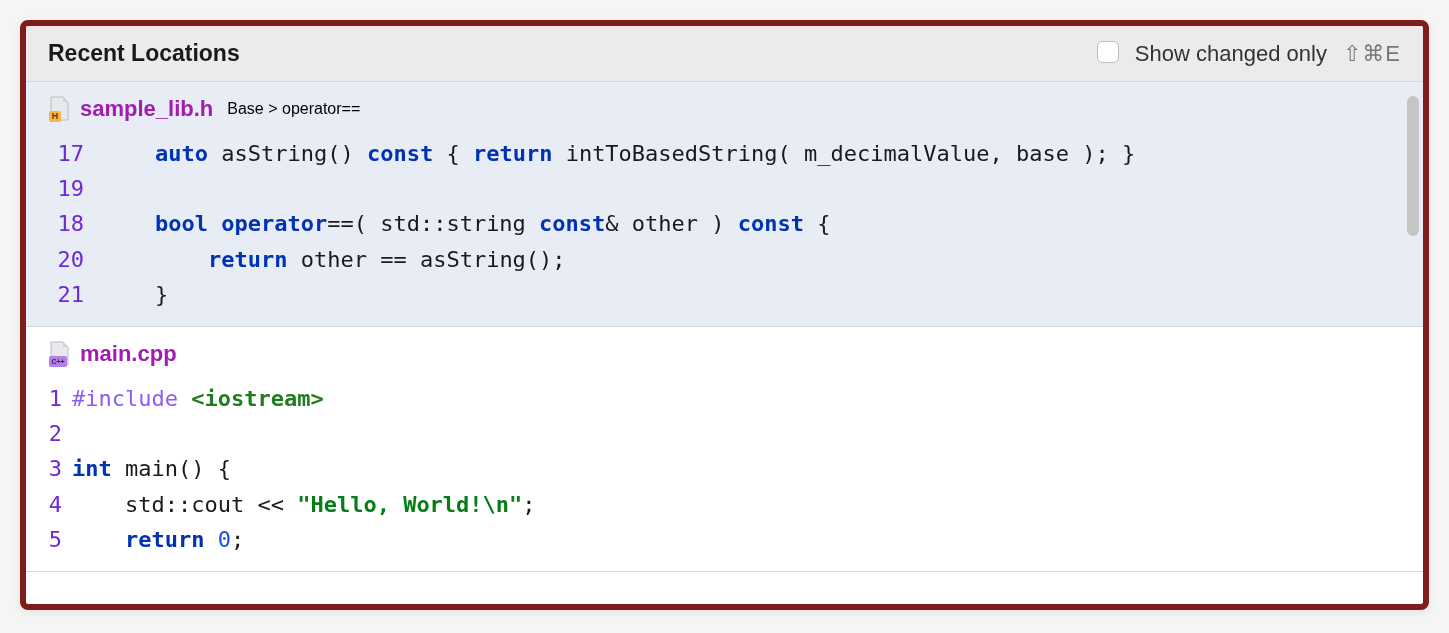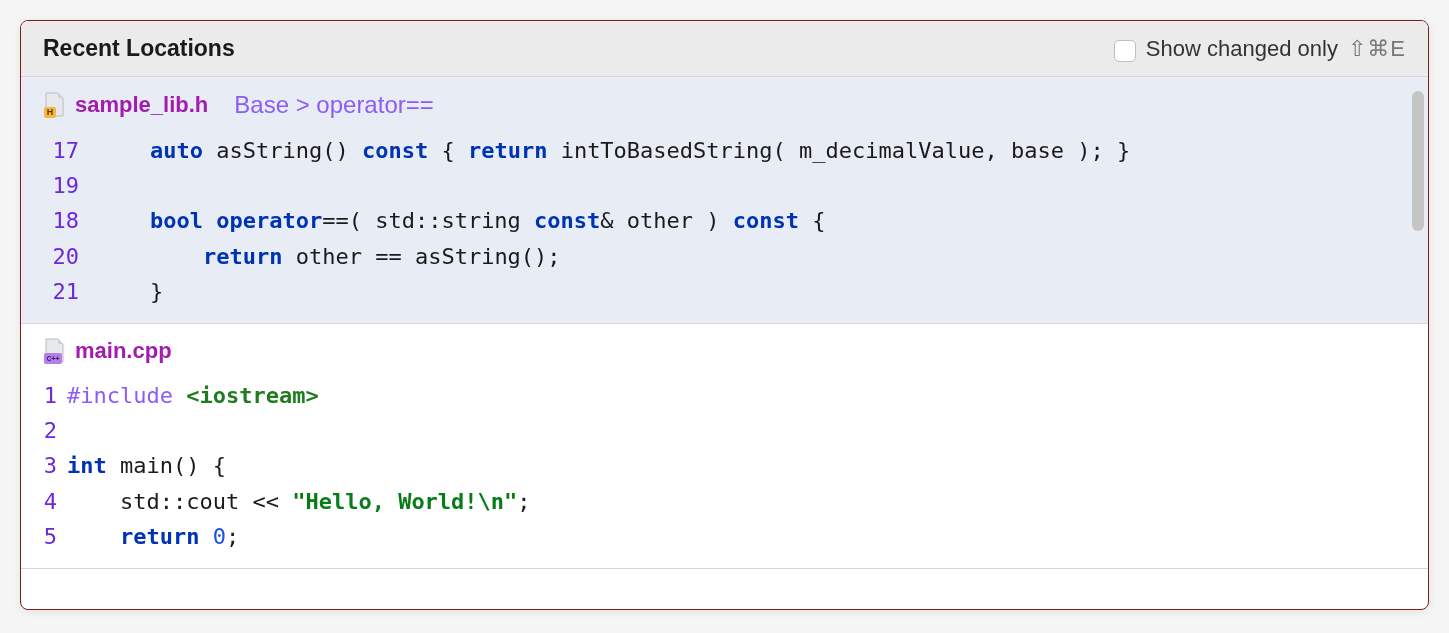--- a/index.html
+++ b/index.html
@@ -5,21 +5,21 @@
     * { box-sizing: border-box; margin: 0; padding: 0; }
     body {
       background: #f5f5f5;
       font-family: -apple-system, BlinkMacSystemFont, "Segoe UI", sans-serif;
       padding: 20px;
       width: 1449px;
       height: 633px;
     }
     .popup {
       background: #fff;
-      border: 1px solid #7f1d1d;
+      border: 6px solid #7f1d1d;
       border-radius: 8px;
       overflow: hidden;
       box-shadow: 0 2px 8px rgba(0,0,0,0.08);
       height: 590px;
       position: relative;
     }
     .header {
       display: flex;
       justify-content: space-between;
       align-items: center;
@@ -27,22 +27,22 @@
       background: #ebebeb;
       border-bottom: 1px solid #d8d8d8;
     }
     .title {
       font-weight: 700;
       font-size: 23px;
       color: #1a1a1a;
     }
     .show-changed {
       display: flex;
-      align-items: flex-end;
-      gap: 10px;
+      align-items: flex-start;
+      gap: 16px;
       font-size: 22px;
       color: #333;
     }
     .checkbox {
       width: 22px;
       height: 22px;
       border: 1.5px solid #bfbfbf;
       border-radius: 5px;
       background: #fff;
       cursor: pointer;
@@ -68,23 +68,23 @@
       width: 22px;
       height: 26px;
       flex-shrink: 0;
     }
     .filename {
       font-weight: 700;
       font-size: 22px;
       color: #a21caf;
     }
     .breadcrumb {
-      font-size: 24px;
-      color: #8b5cf6;
-      margin-left: 16px;
+      font-size: 16px;
+      color: #000000;
+      margin-left: 4px;
     }
     .code-block {
       padding: 6px 0 14px 0;
     }
     .code-line {
       display: flex;
       font-family: "Menlo", "Consolas", monospace;
       font-size: 22px;
       line-height: 1.6;
     }

